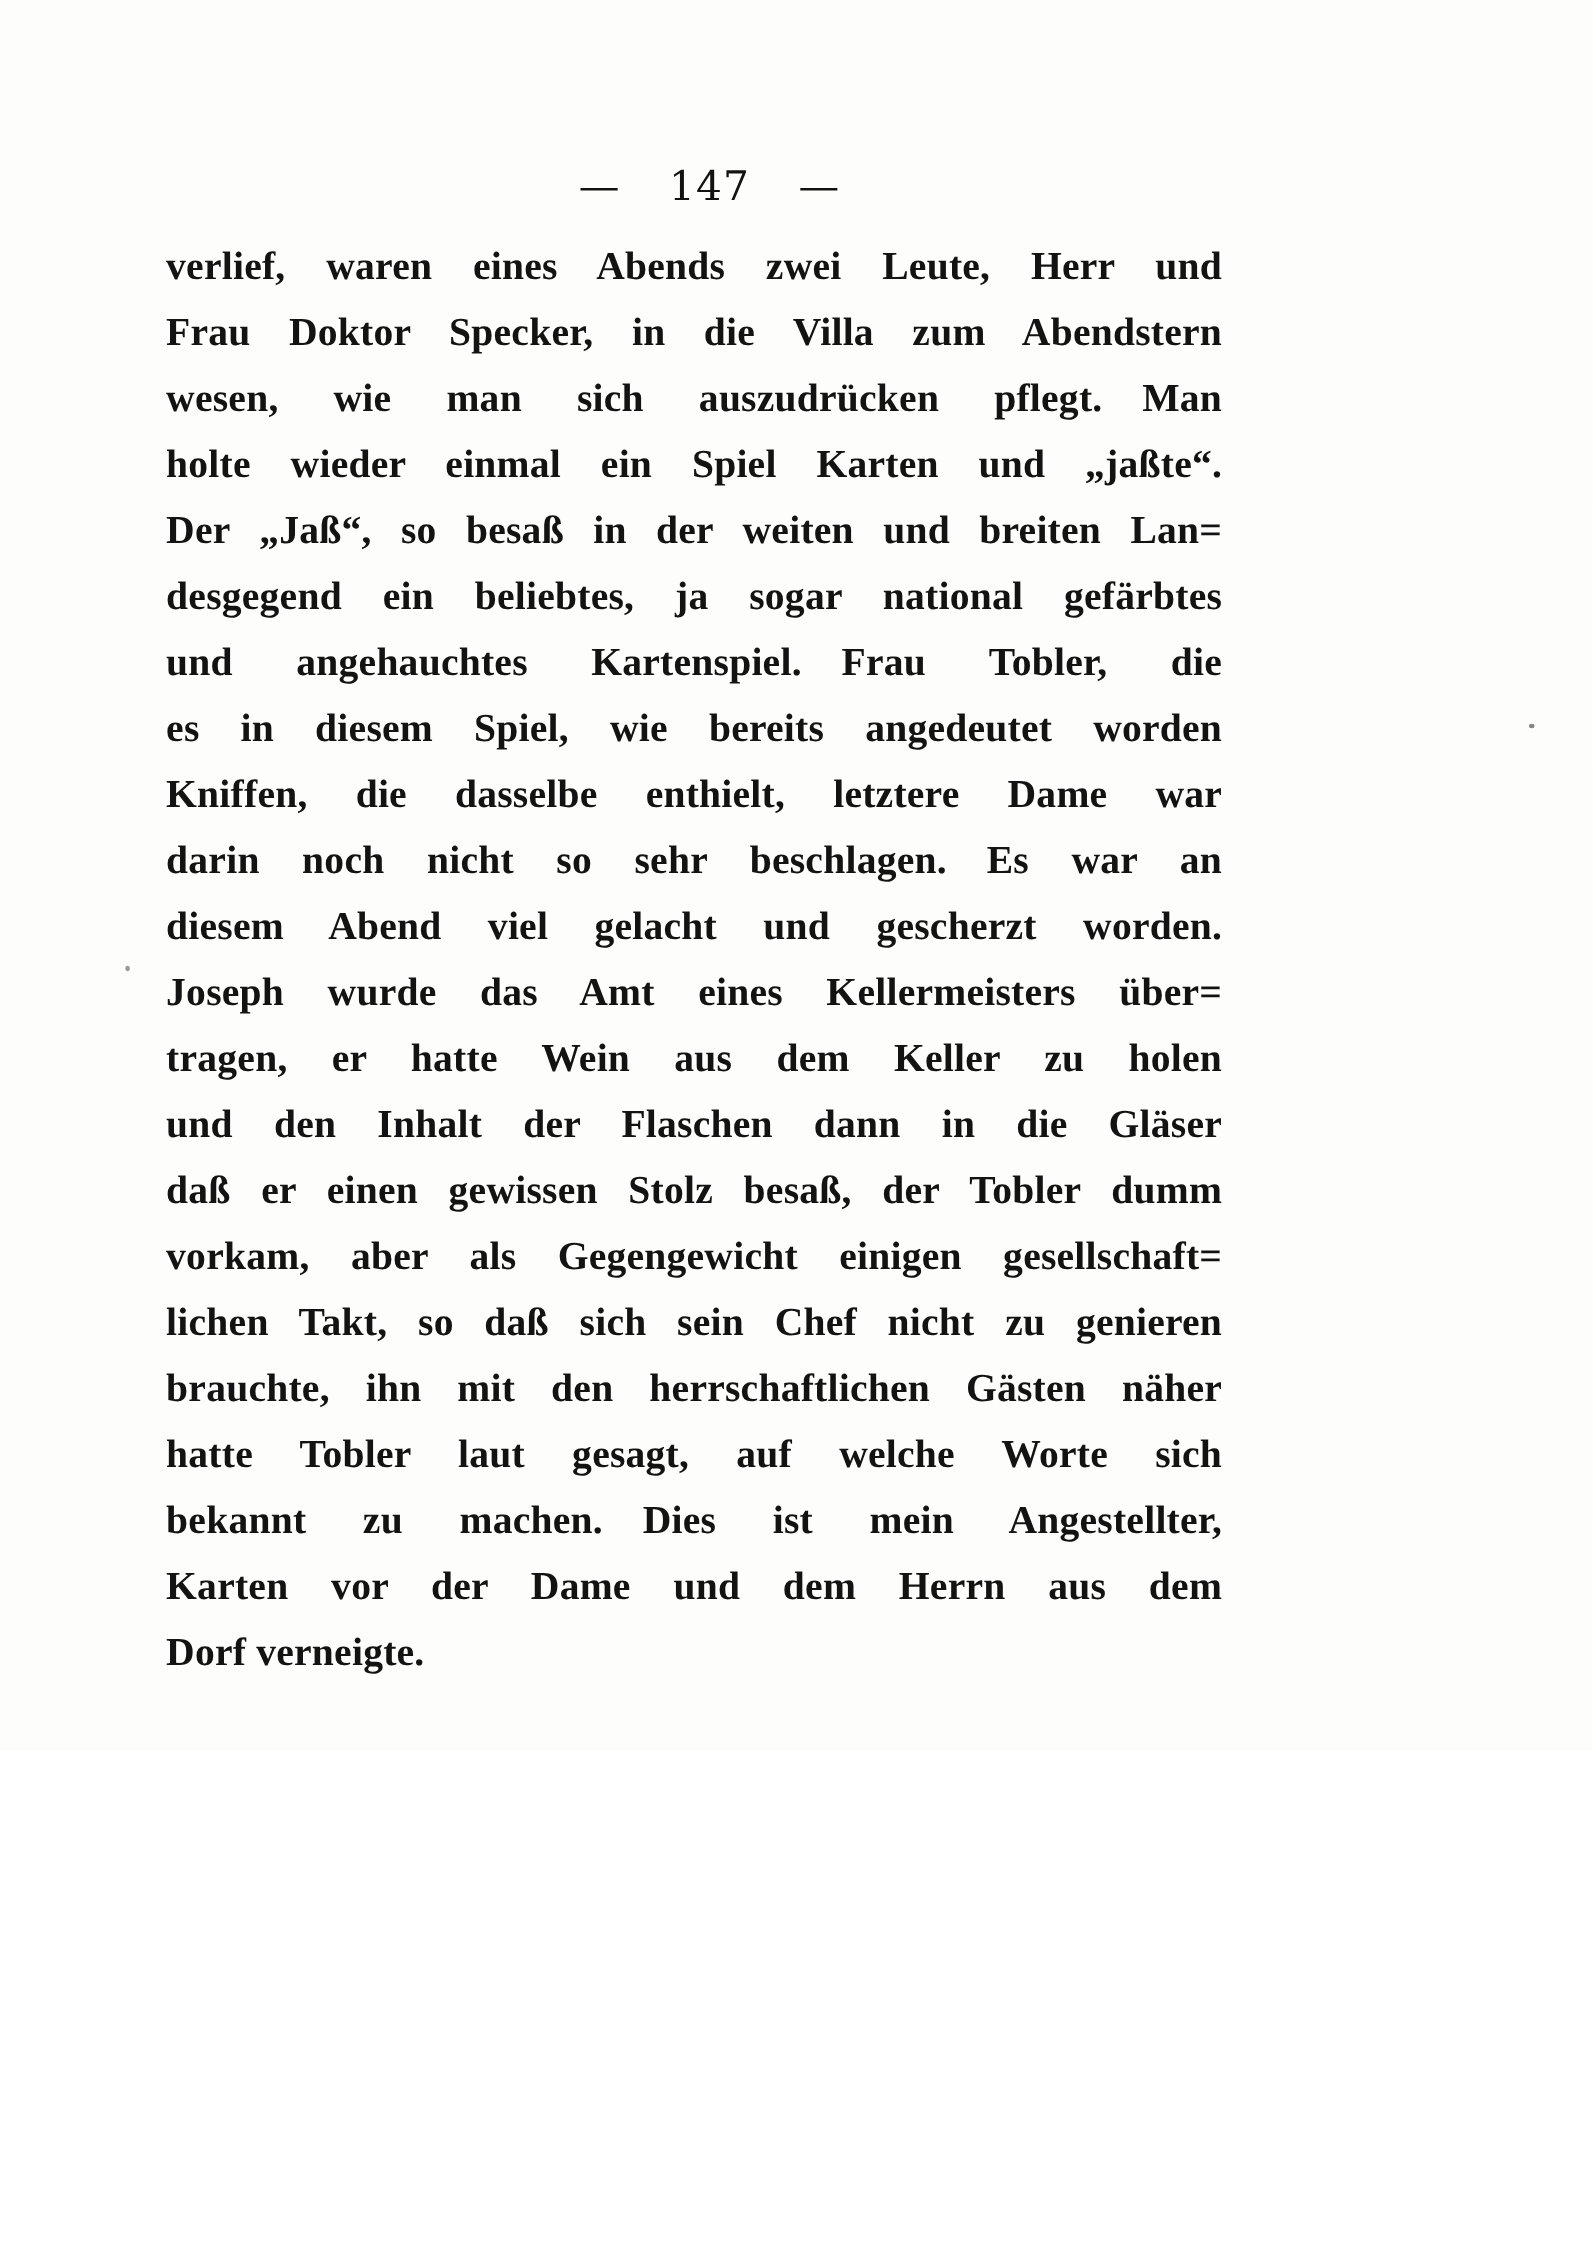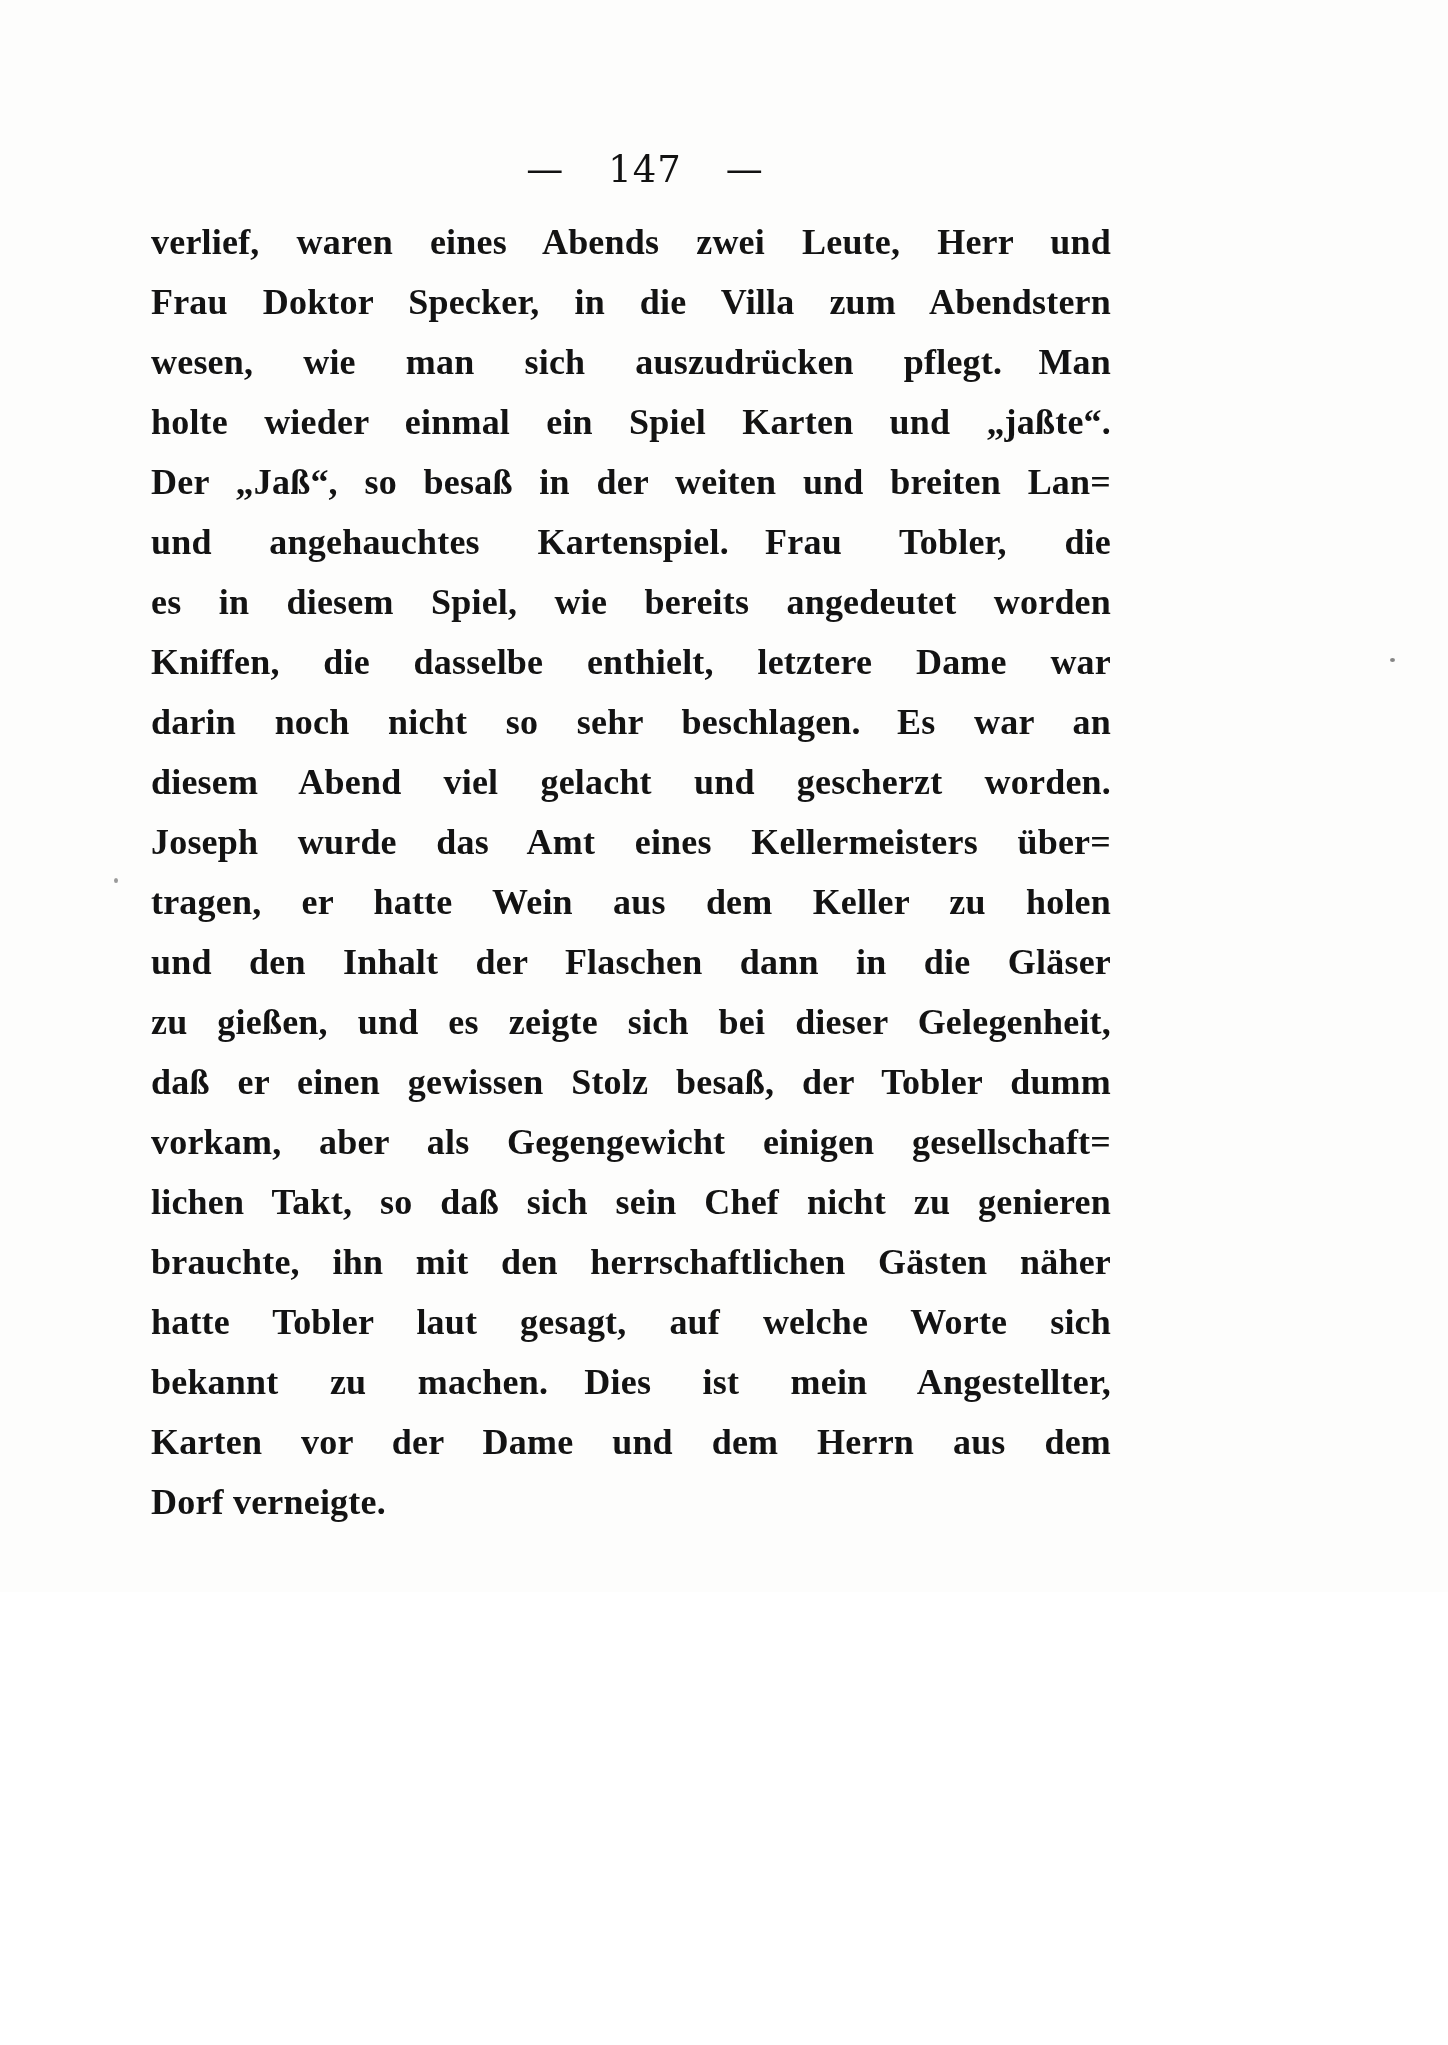--- a/index.html
+++ b/index.html
@@ -72,29 +72,29 @@
   <div class="running-head">
     <span>—</span><span class="pgnum">147</span><span>—</span>
   </div>
 
   <div class="textblock">
     <div class="line">verlief, waren eines Abends zwei Leute, Herr und</div>
     <div class="line">Frau Doktor Specker, in die Villa zum Abendstern</div>
     <div class="line">wesen, wie man sich auszudrücken pflegt. Man</div>
     <div class="line">holte wieder einmal ein Spiel Karten und „jaßte“.</div>
     <div class="line">Der „Jaß“, so besaß in der weiten und breiten Lan=</div>
+    <div class="line">desgegend ein beliebtes, ja sogar national gefärbtes</div>
     <div class="line">und angehauchtes Kartenspiel. Frau Tobler, die</div>
     <div class="line">es in diesem Spiel, wie bereits angedeutet worden</div>
     <div class="line">Kniffen, die dasselbe enthielt, letztere Dame war</div>
     <div class="line">darin noch nicht so sehr beschlagen. Es war an</div>
     <div class="line">diesem Abend viel gelacht und gescherzt worden.</div>
     <div class="line">Joseph wurde das Amt eines Kellermeisters über=</div>
     <div class="line">tragen, er hatte Wein aus dem Keller zu holen</div>
     <div class="line">und den Inhalt der Flaschen dann in die Gläser</div>
-    <div class="line">zu gießen, und es zeigte sich bei dieser Gelegenheit,</div>
     <div class="line">daß er einen gewissen Stolz besaß, der Tobler dumm</div>
     <div class="line">vorkam, aber als Gegengewicht einigen gesellschaft=</div>
     <div class="line">lichen Takt, so daß sich sein Chef nicht zu genieren</div>
     <div class="line">brauchte, ihn mit den herrschaftlichen Gästen näher</div>
     <div class="line">hatte Tobler laut gesagt, auf welche Worte sich</div>
     <div class="line">bekannt zu machen. Dies ist mein Angestellter,</div>
     <div class="line">Karten vor der Dame und dem Herrn aus dem</div>
     <div class="line last">Dorf verneigte.</div>
   </div>
 

